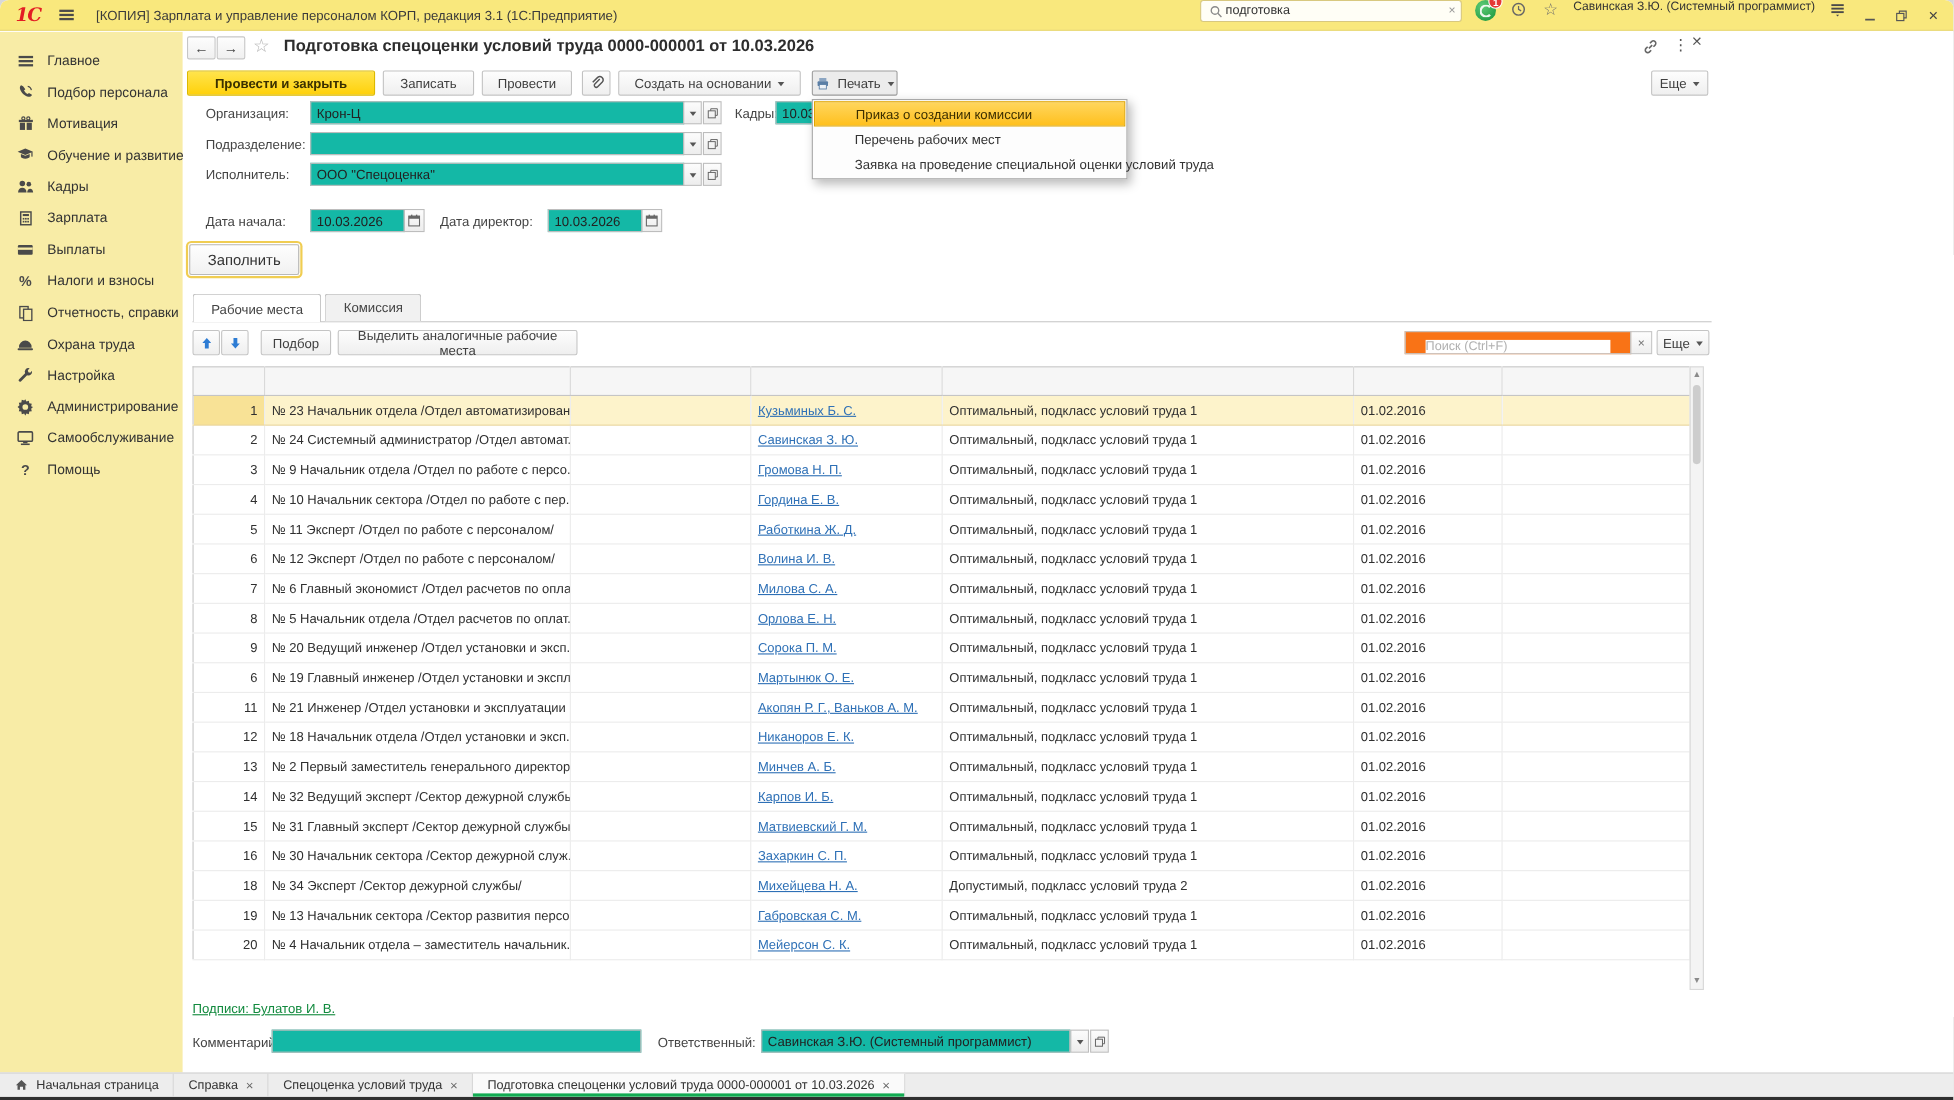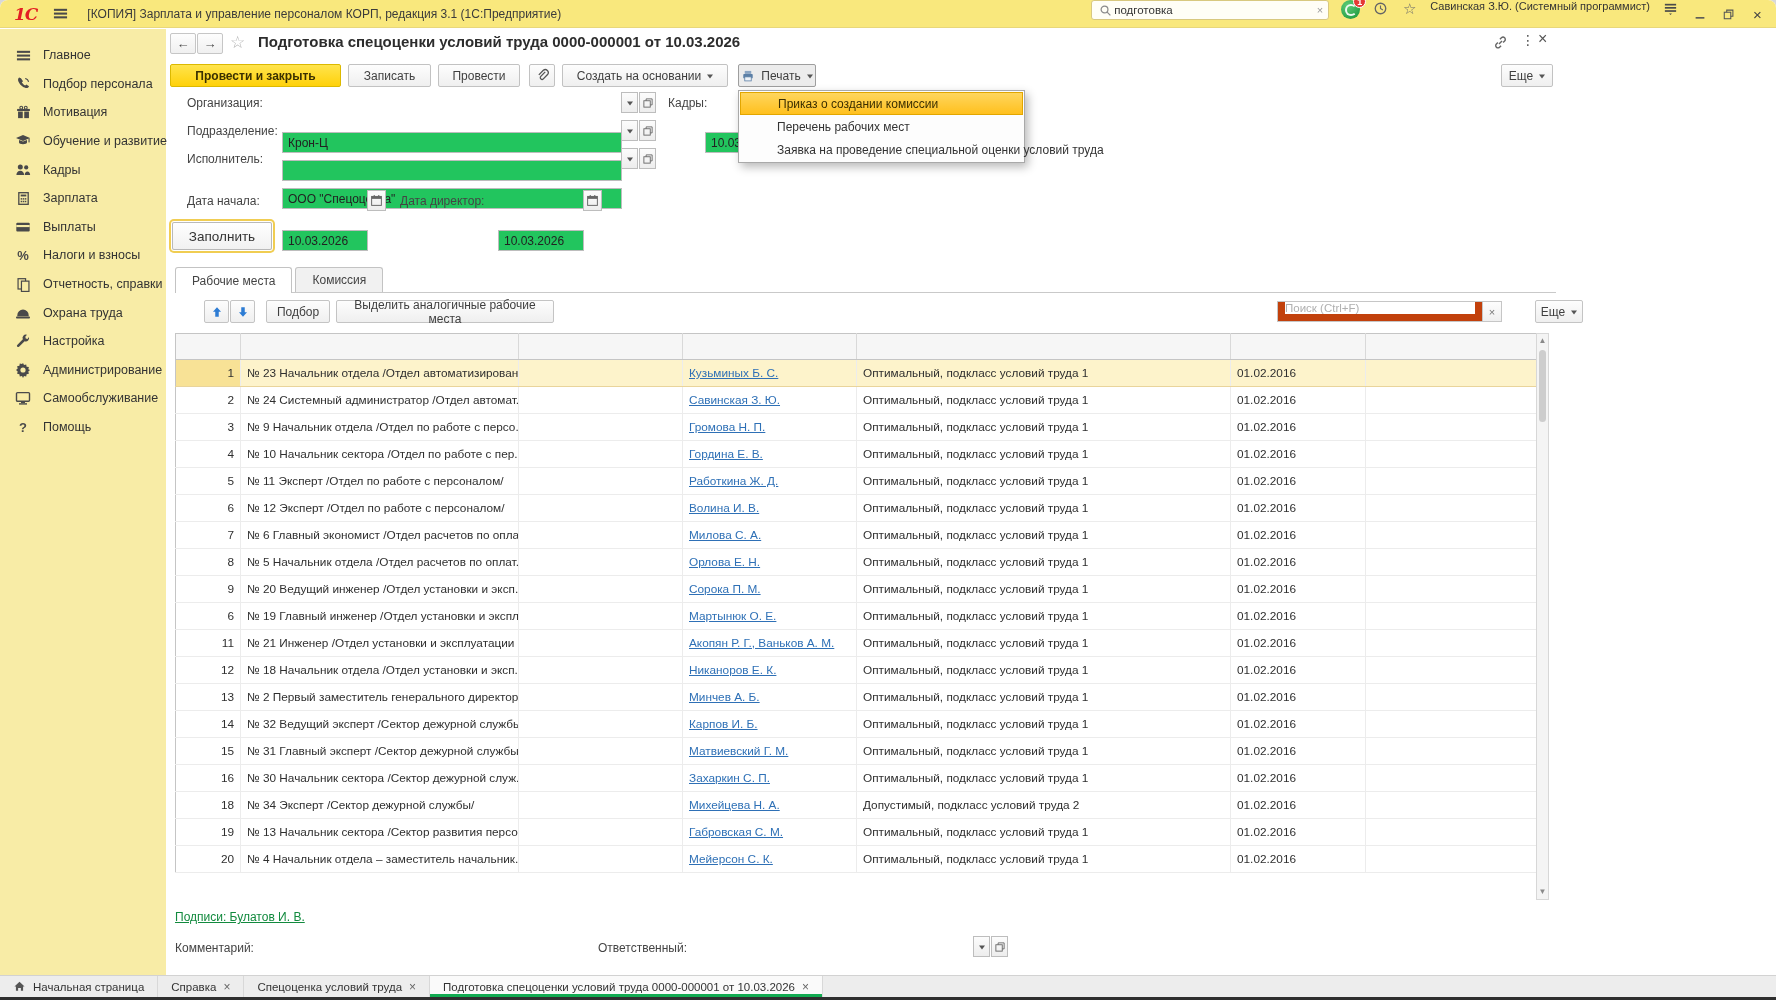--- a/index.html
+++ b/index.html
@@ -49,39 +49,39 @@
   .b-write { left:348px; width:83px; }
   .b-post { left:438px; width:82px; }
   .b-clip { left:529px; width:26px; padding:0; }
   .b-create { left:562px; width:166px; }
   .b-print { left:738px; width:78px; border-color:#9e9e9e; background:#ececec; }
   .b-print .pic { margin-right:6px; display:flex; }
   .b-more-top { left:1501px; width:52px; }
 
   
   .flabel { position:absolute; font-size:12px; color:#444; white-space:nowrap; }
-  .finput { position:absolute; height:21px; border:1px solid #bdbdbd; background:#22c55e; font-size:12px; color:#222; display:flex; align-items:center; padding:0 5px; white-space:nowrap; overflow:hidden;margin-top:40px; }
+  .finput { position:absolute; height:21px; border:1px solid #bdbdbd; background:#14b8a6; font-size:12px; color:#222; display:flex; align-items:center; padding:0 5px; white-space:nowrap; overflow:hidden; }
   .sq-btn { position:absolute; width:17px; height:21px; border:1px solid #bdbdbd; background:linear-gradient(#fcfcfc,#ededed); display:flex; align-items:center; justify-content:center; cursor:pointer; }
   .sq-btn .car { margin:0; }
   .cal-btn { width:19px; }
 
   .fill-btn { position:absolute; left:172px; top:222px; width:100px; height:28px; border:1px solid #b9b9b9; border-radius:2px; background:linear-gradient(#fefefe,#f1f1f1); font-size:13.5px; color:#333; display:flex; align-items:center; justify-content:center; cursor:pointer; box-shadow:0 0 0 1px #fff, 0 0 0 3px #f0cd52; font-family:inherit; }
 
   
   .doc-tabs { position:absolute; left:175px; top:267px; display:flex; z-index:6; }
   .doc-tab { height:25px; padding:0 16px; font-size:12px; color:#444; border:1px solid #c3c3c3; border-bottom:none; border-radius:3px 3px 0 0; background:#f1f1f1; margin-right:3px; display:flex; align-items:center; cursor:pointer; }
   .doc-tab.active { background:#fff; height:26px; position:relative; z-index:7; }
   .panel-line { position:absolute; left:175px; width:1381px; top:292px; height:1px; background:#c9c9c9; }
 
   
-  .tbtn { position:absolute; top:300px; height:23px; border:1px solid #c4c4c4; border-radius:2px; background:linear-gradient(#fdfdfd,#efefef); font-size:12px; color:#3f3f3f; display:flex; align-items:center; justify-content:center; padding:0 10px; cursor:pointer; font-family:inherit;margin-left:29px; }
+  .tbtn { position:absolute; top:300px; height:23px; border:1px solid #c4c4c4; border-radius:2px; background:linear-gradient(#fdfdfd,#efefef); font-size:12px; color:#3f3f3f; display:flex; align-items:center; justify-content:center; padding:0 10px; cursor:pointer; font-family:inherit; }
   .t-up { left:175px; width:25px; padding:0; } .t-down { left:201px; width:25px; padding:0; }
   .t-pick { left:237px; width:64px; }
   .t-sim { left:307px; width:218px; }
-  .search-box { position:absolute; left:1277px; top:301px; width:206px; height:21px; border:1px solid #c6c6c6; background:#c2410c; display:flex; align-items:flex-start; padding:0 7px; }
+  .search-box { position:absolute; left:1277px; top:301px; width:206px; height:21px; border:1px solid #c6c6c6; background:#f97316; display:flex; align-items:flex-end; padding:0 18px; }
   .search-box input { border:0; outline:0; flex:1; min-width:0; font-size:11.5px; color:#444; font-family:inherit; }
   .search-box input::placeholder { color:#b0b0b0; }
   .s-clear { position:absolute; left:1482px; top:301px; width:20px; height:21px; border:1px solid #c6c6c6; background:linear-gradient(#fdfdfd,#efefef); color:#777; font-size:11px; display:flex; align-items:center; justify-content:center; cursor:pointer; }
   .t-more { left:1506px; width:48px; }
 
   
   .grid { position:absolute; left:175px; top:333px; width:1361px; border-collapse:collapse; table-layout:fixed; border:1px solid #c5c5c5; }
   .grid th { height:26px; background:#f6f6f6; border-right:1px solid #d9d9d9; border-bottom:1px solid #c5c5c5; font-weight:normal; font-size:11.5px; color:#4a4a4a; text-align:left; padding:0 6px; white-space:nowrap; overflow:hidden; }
   .grid td { height:27px; font-size:11.8px; color:#2f2f2f; padding:0 6px; border-right:1px solid #ececec; border-bottom:1px solid #ececec; white-space:nowrap; overflow:hidden; }
   .c-n { text-align:right; }

